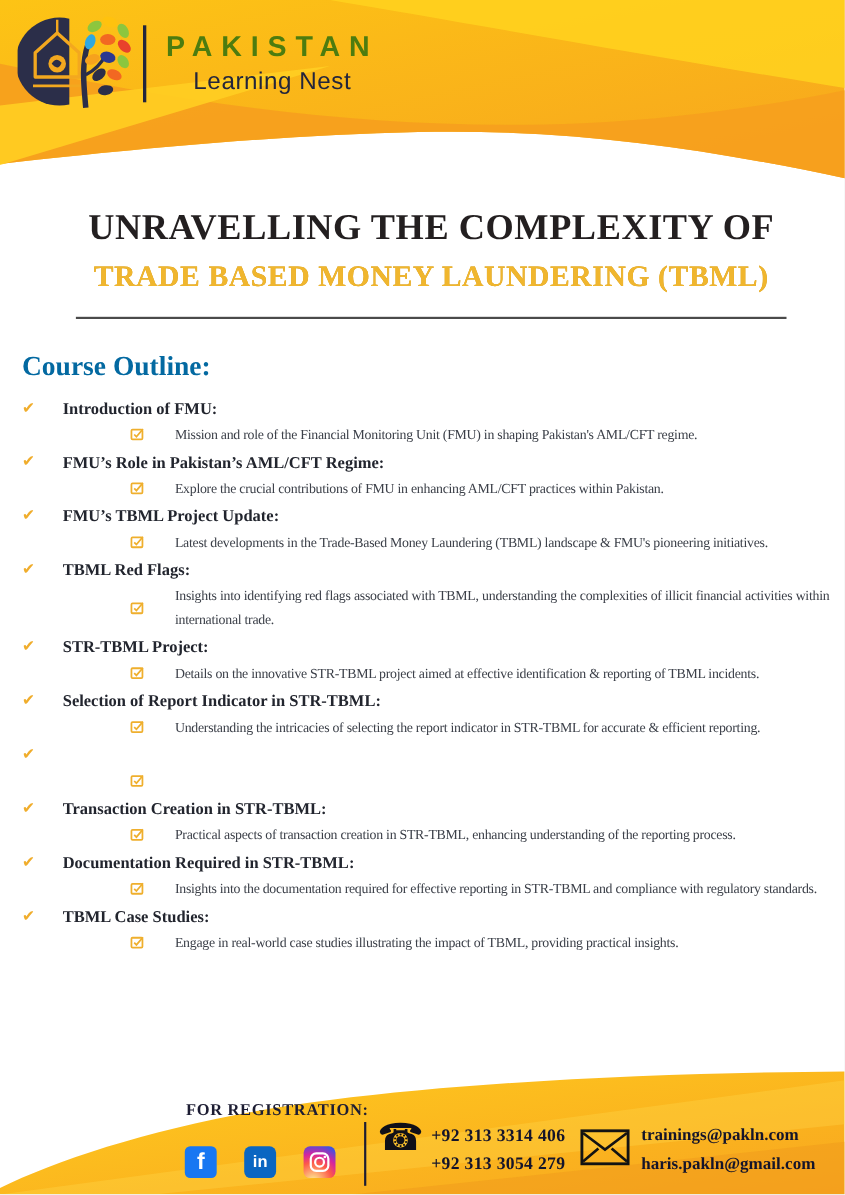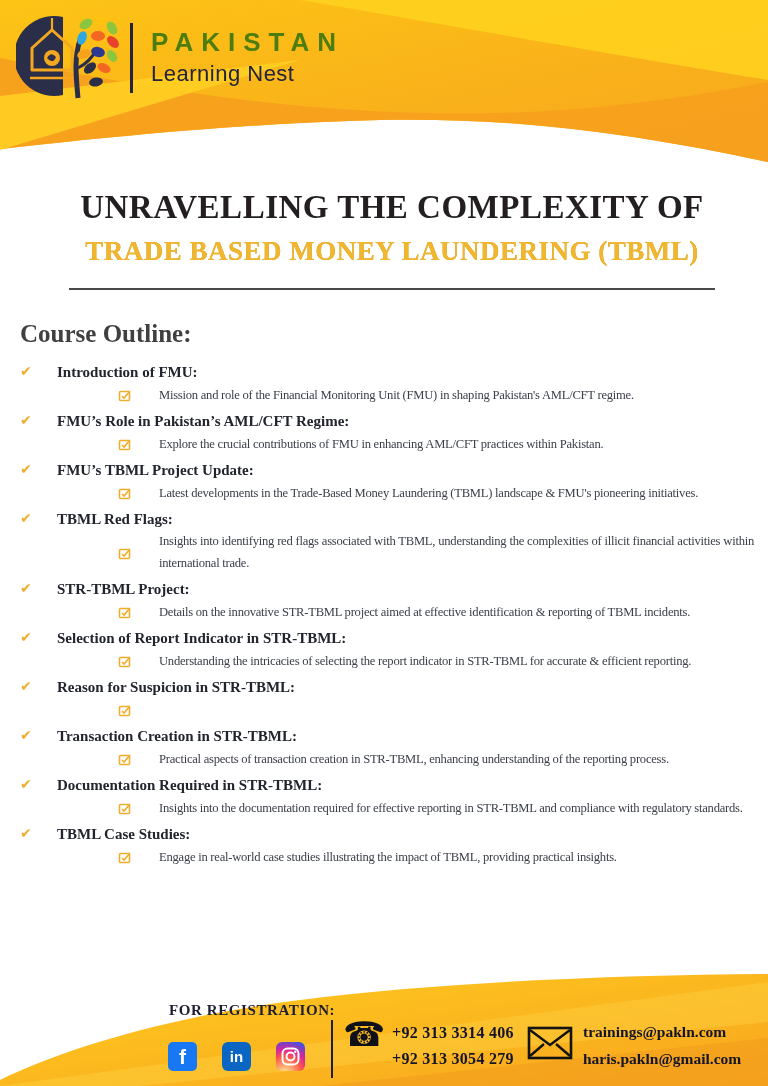--- a/index.html
+++ b/index.html
@@ -12,31 +12,31 @@
   
   .header-bg { top:0; }
   .logo-block { position:absolute; top:12px; left:16px; display:flex; align-items:center; z-index:3; }
   .logo-divider { width:3px; height:70px; background:#23253C; margin:4px 18px 0 10px; }
   .brand-top {
     font-family:"Liberation Sans", sans-serif; font-size:26px; font-weight:bold;
     letter-spacing:8px; color:#4d7c0f; line-height:30px;
   }
   .brand-bottom {
     font-family:"Liberation Sans", sans-serif; font-size:22px; color:#23253C;
-    margin-top:5px; letter-spacing:0.5px; line-height:24px;
+    margin-top:5px; letter-spacing:0.5px; line-height:24px;text-align:center;
   }
   
   .title-block { position:absolute; top:189px; left:0; right:0; text-align:center; z-index:2;padding-left:16px; }
   .title-line1 { font-size:33px; font-weight:bold; color:#231F20; letter-spacing:0.5px; }
   .title-line2 { font-size:27px; font-weight:bold; color:#F0B62E; margin-top:10px; letter-spacing:0.5px;
                  text-shadow:0 0 0.5px #c98f12; }
   .title-rule { width:646px; height:2px; background:#4a4a4a; margin:21px auto 0; }
   
   .outline { position:absolute; top:320px; left:0; right:0; z-index:2; }
-  .outline-heading { font-size:25px; font-weight:bold; color:#404040; padding-left:20px; margin-bottom:13px; }
+  .outline-heading { font-size:25px; font-weight:bold; color:#0369a1; padding-left:20px; margin-bottom:13px; }
   .item { margin-bottom:4px; }
   .item-head { display:flex; align-items:flex-start; padding-left:20px; }
   .chk { width:37px; flex:0 0 37px; font-size:14px; color:#F0AD2C; line-height:22px; }
   .item-title { font-weight:bold; font-size:15px; color:#22252E; line-height:22px; }
   .item-sub { display:flex; align-items:center; padding-left:118px; padding-right:14px; }
   .subicon { width:41px; flex:0 0 41px; padding-top:5px; }
   .item-detail {
     flex:1; font-size:12.6px; letter-spacing:-0.25px; color:#3C4049;
     text-align:justify; line-height:22px;
   }
@@ -206,21 +206,20 @@
                 <rect x="1.5" y="2.5" width="10" height="9" rx="1" fill="none" stroke="#EFAF2D" stroke-width="1.6"></rect>
                 <path d="M4 7 l2 2 l6 -7" stroke="#EFAF2D" stroke-width="1.6" fill="none"></path>
               </svg></span>
             <span class="item-detail">Understanding the intricacies of selecting the report indicator in STR-TBML for accurate &amp; efficient reporting.</span>
           </div>
       </div>
 
       <div class="item">
         <div class="item-head">
             <span class="chk">✔</span>
-            <span class="item-title">Reason for Suspicion in STR-TBML:</span>
           </div>
         <div class="item-sub">
             <span class="subicon"><svg width="13" height="13" viewBox="0 0 13 13">
                 <rect x="1.5" y="2.5" width="10" height="9" rx="1" fill="none" stroke="#EFAF2D" stroke-width="1.6"></rect>
                 <path d="M4 7 l2 2 l6 -7" stroke="#EFAF2D" stroke-width="1.6" fill="none"></path>
               </svg></span>
           </div>
       </div>
 
       <div class="item">

